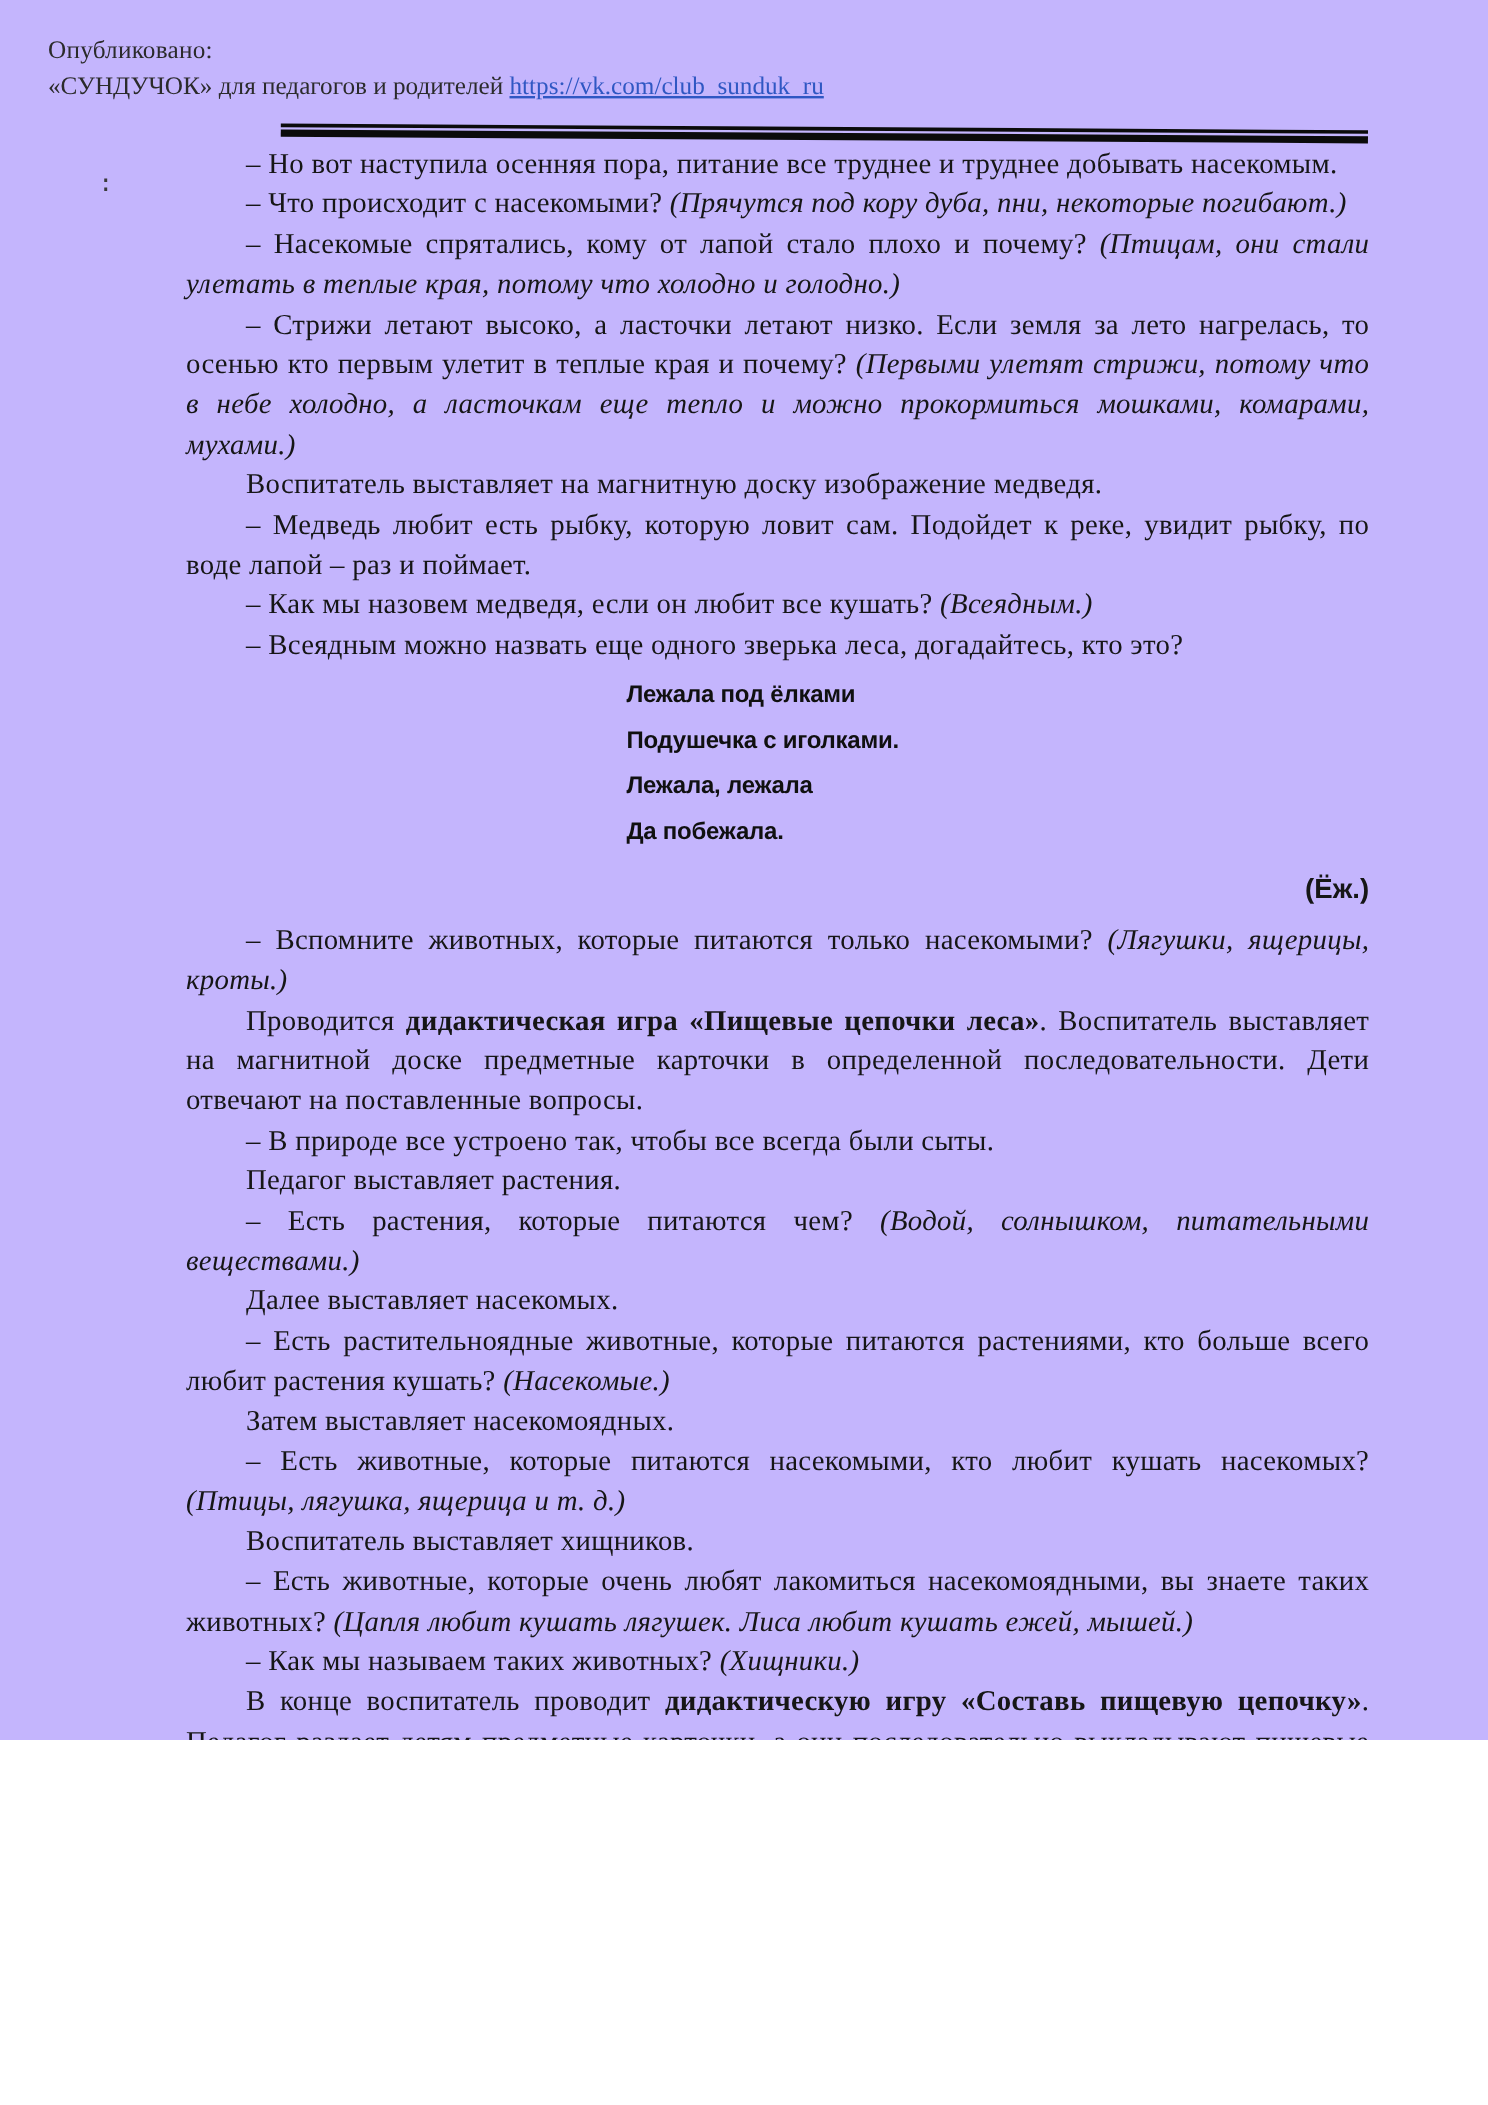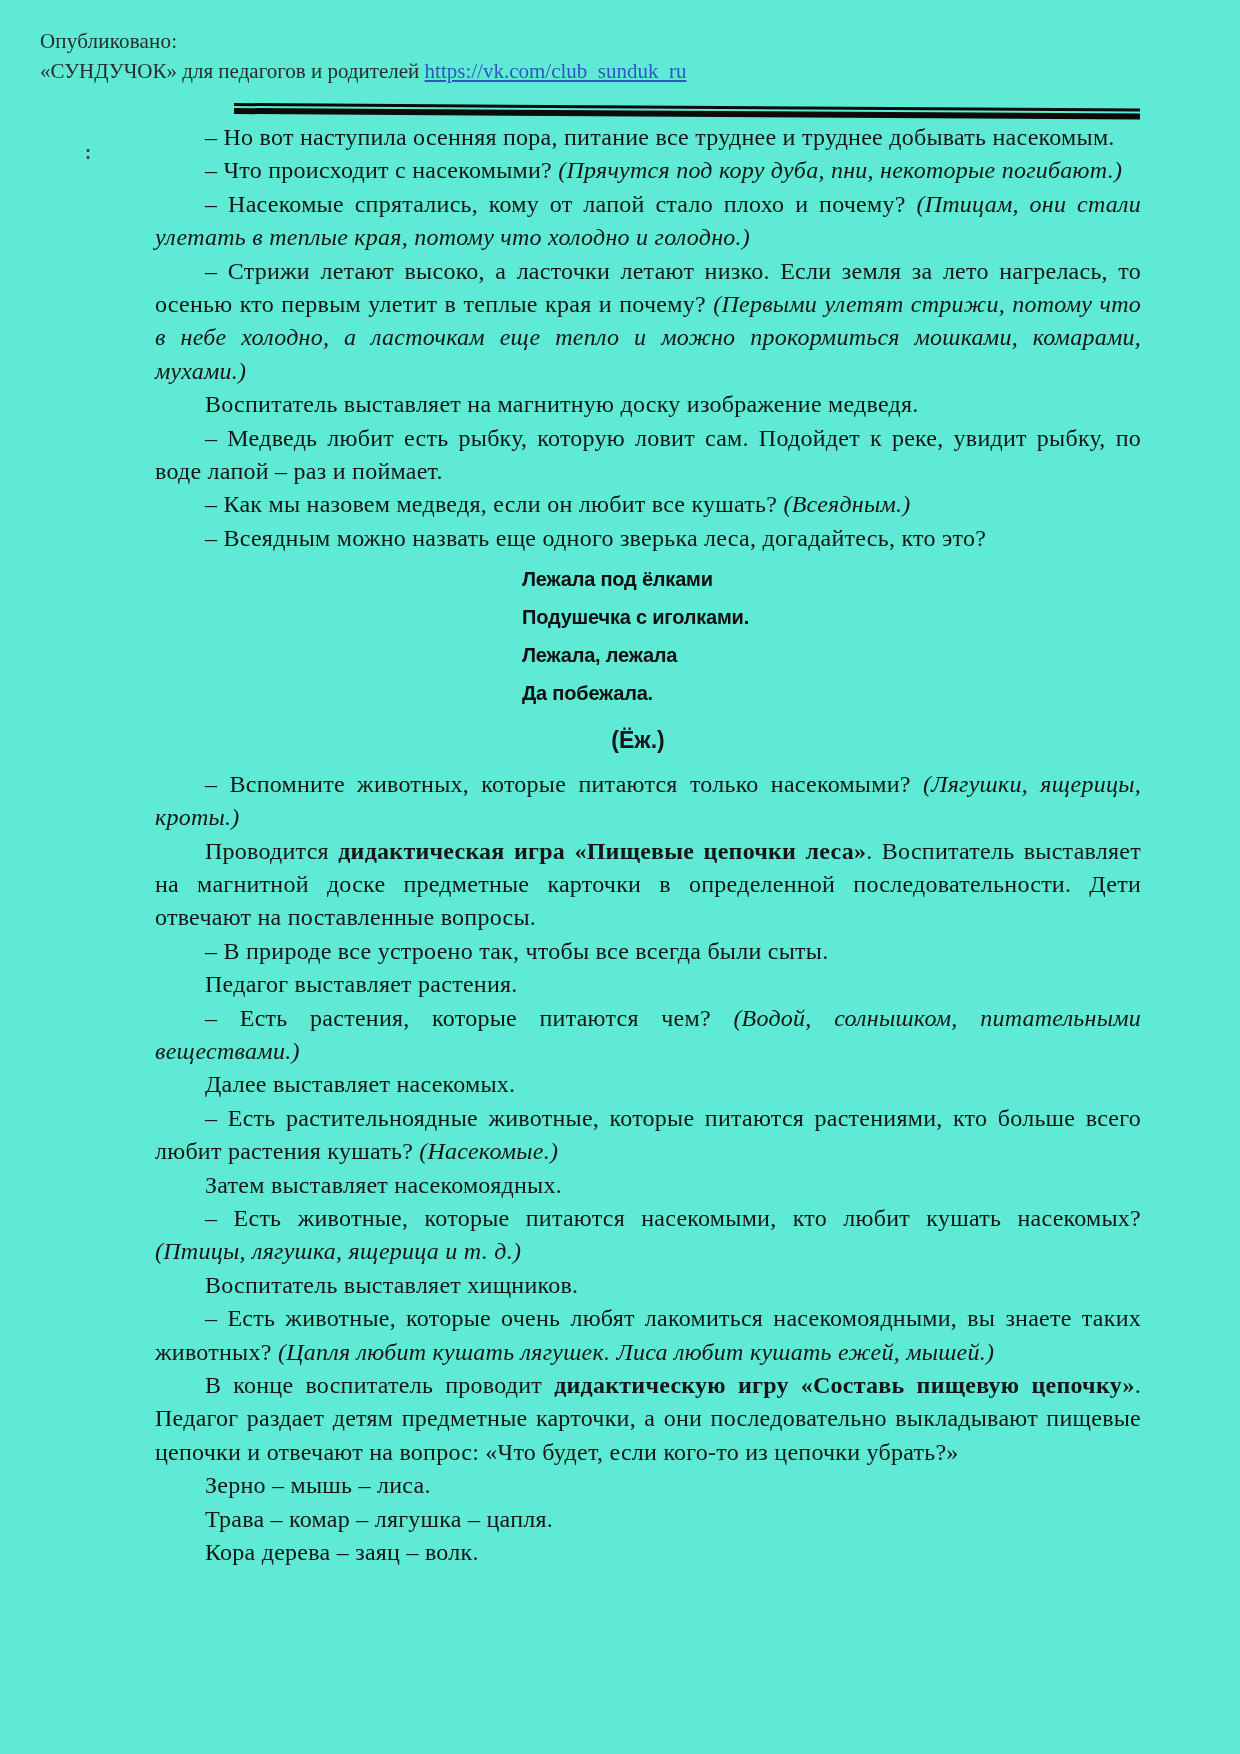--- a/index.html
+++ b/index.html
@@ -1,20 +1,20 @@
 <!DOCTYPE html>
 <html lang="ru"><head>
 <meta charset="utf-8">
 <style>
   * { margin:0; padding:0; box-sizing:border-box; }
   html,body { width:1240px; background:#ffffff; }
   .page {
     position:relative;
-    width:1240px; height:1754px;
-    background:#5eead4;
+    width:1240px; height:1450px;
+    background:#c4b5fd;
     font-family:"Liberation Serif", serif;
     color:#161616;
     overflow:hidden;
   }
   .header {
     position:absolute; left:40px; top:26px;
     font-size:21px; line-height:30px; color:#2b2b2b;
   }
   .header .pub { letter-spacing:0.2px; }
   .link {
@@ -40,21 +40,21 @@
   .para { text-indent:50px;margin-left:20px; }
   .it { font-style:italic; }
   .bd { font-weight:bold; }
   .poem {
     margin:5px 0 2px 387px;
     font-family:Liberation Sans, sans-serif;
     font-weight:bold; font-size:20px; line-height:38px;
     letter-spacing:-0.2px; text-align:left; color:#101010;
   }
   .center {
-    text-align:center; text-indent:0;
+    text-align:right; text-indent:0;
     font-family:"Liberation Sans", sans-serif;
     font-weight:bold; font-size:23px;
     margin:12px 0 10px 0; letter-spacing:0;
   }
 </style>
 </head>
 <body>
 
 <div class="page">
 
@@ -91,19 +91,20 @@
       <p class="para"><span class="">Проводится </span><span class="bd">дидактическая игра «Пищевые цепочки леса»</span><span class="">. Воспитатель выставляет на магнитной доске предметные карточки в определенной последовательности. Дети отвечают на поставленные вопросы.</span></p>
       <p class="para"><span class="">– В природе все устроено так, чтобы все всегда были сыты.</span></p>
       <p class="para"><span class="">Педагог выставляет растения.</span></p>
       <p class="para"><span class="">– Есть растения, которые питаются чем? </span><span class="it">(Водой, солнышком, питательными веществами.)</span></p>
       <p class="para"><span class="">Далее выставляет насекомых.</span></p>
       <p class="para"><span class="">– Есть растительноядные животные, которые питаются растениями, кто больше всего любит растения кушать? </span><span class="it">(Насекомые.)</span></p>
       <p class="para"><span class="">Затем выставляет насекомоядных.</span></p>
       <p class="para"><span class="">– Есть животные, которые питаются насекомыми, кто любит кушать насекомых? </span><span class="it">(Птицы, лягушка, ящерица и т. д.)</span></p>
       <p class="para"><span class="">Воспитатель выставляет хищников.</span></p>
       <p class="para"><span class="">– Есть животные, которые очень любят лакомиться насекомоядными, вы знаете таких животных? </span><span class="it">(Цапля любит кушать лягушек. Лиса любит кушать ежей, мышей.)</span></p>
+      <p class="para"><span class="">– Как мы называем таких животных? </span><span class="it">(Хищники.)</span></p>
       <p class="para"><span class="">В конце воспитатель проводит </span><span class="bd">дидактическую игру «Составь пищевую цепочку»</span><span class="">. Педагог раздает детям предметные карточки, а они последовательно выкладывают пищевые цепочки и отвечают на вопрос: «Что будет, если кого-то из цепочки убрать?»</span></p>
       <p class="para"><span class="">Зерно – мышь – лиса.</span></p>
       <p class="para"><span class="">Трава – комар – лягушка – цапля.</span></p>
       <p class="para"><span class="">Кора дерева – заяц – волк.</span></p>
     </div>
 
 </div>
 
 </body></html>

